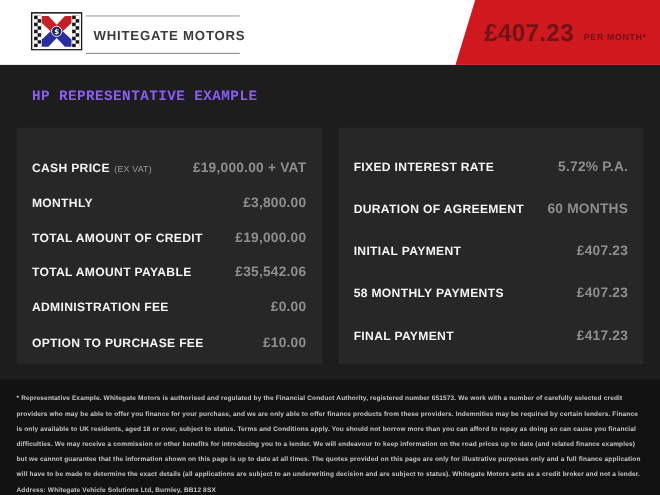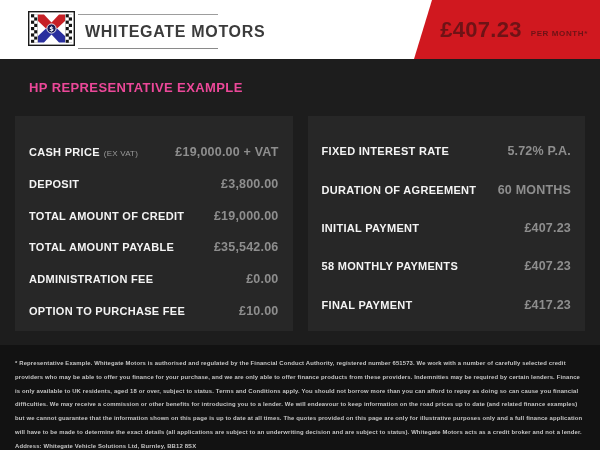--- a/index.html
+++ b/index.html
@@ -23,21 +23,21 @@
     width:47px; height:35px;
   }
   .brand {
     position:absolute; left:78px; top:14px;
     width:140px;
     border-top:1px solid #9d9d9d;
     border-bottom:1px solid #8a8a8a;
     padding:8px 0 7px 7px;
   }
   .brand-name {
-    font-size:16px; font-weight:bold;
+    font-size:12px; font-weight:bold;
     color:#3b3b3b; letter-spacing:0.7px;
     white-space:nowrap;
     text-align:right;
   }
   .ribbon {
     position:absolute; right:0; top:0;
     width:190px; height:59px;
     background:#d0181f;
     clip-path:polygon(22px 0, 100% 0, 100% 100%, 4px 100%);
     display:flex; align-items:center; justify-content:center;
@@ -55,23 +55,24 @@
   }
 
   
   .main {
     width:600px; height:286px;
     background:#1d1d1d;
     padding-top:21px;
   }
   .section-title {
     margin:0 0 0 29px;
-    color:#ec4899;
+    color:#8b5cf6;
     font-size:13px; font-weight:bold;
     letter-spacing:0.4px;
+    font-family:Liberation Mono, monospace;
   }
   .panels {
     display:flex; gap:15px;
     margin:21px 15px 0 15px;
     height:215px;
     text-align:right;
   }
   .panel {
     flex:1;
     background:#272727;
@@ -167,21 +168,21 @@
 
     <div class="panels">
 
       <div class="panel">
         <div class="row">
           <span class="lbl">CASH PRICE</span>
           <span class="note">(EX VAT)</span>
           <span class="val">£19,000.00 + VAT</span>
         </div>
         <div class="row">
-          <span class="lbl">DEPOSIT</span>
+          <span class="lbl">MONTHLY</span>
           <span class="note"></span>
           <span class="val">£3,800.00</span>
         </div>
         <div class="row">
           <span class="lbl">TOTAL AMOUNT OF CREDIT</span>
           <span class="note"></span>
           <span class="val">£19,000.00</span>
         </div>
         <div class="row">
           <span class="lbl">TOTAL AMOUNT PAYABLE</span>

